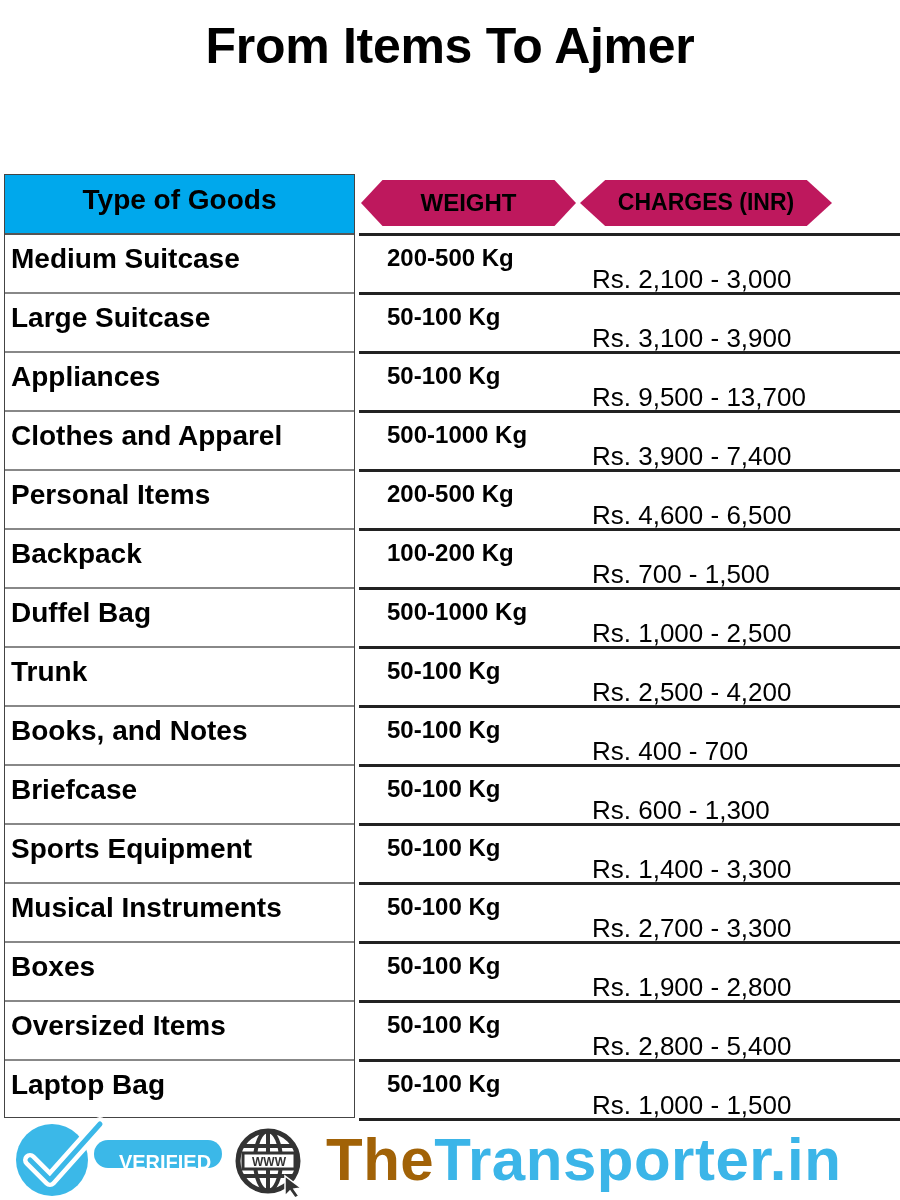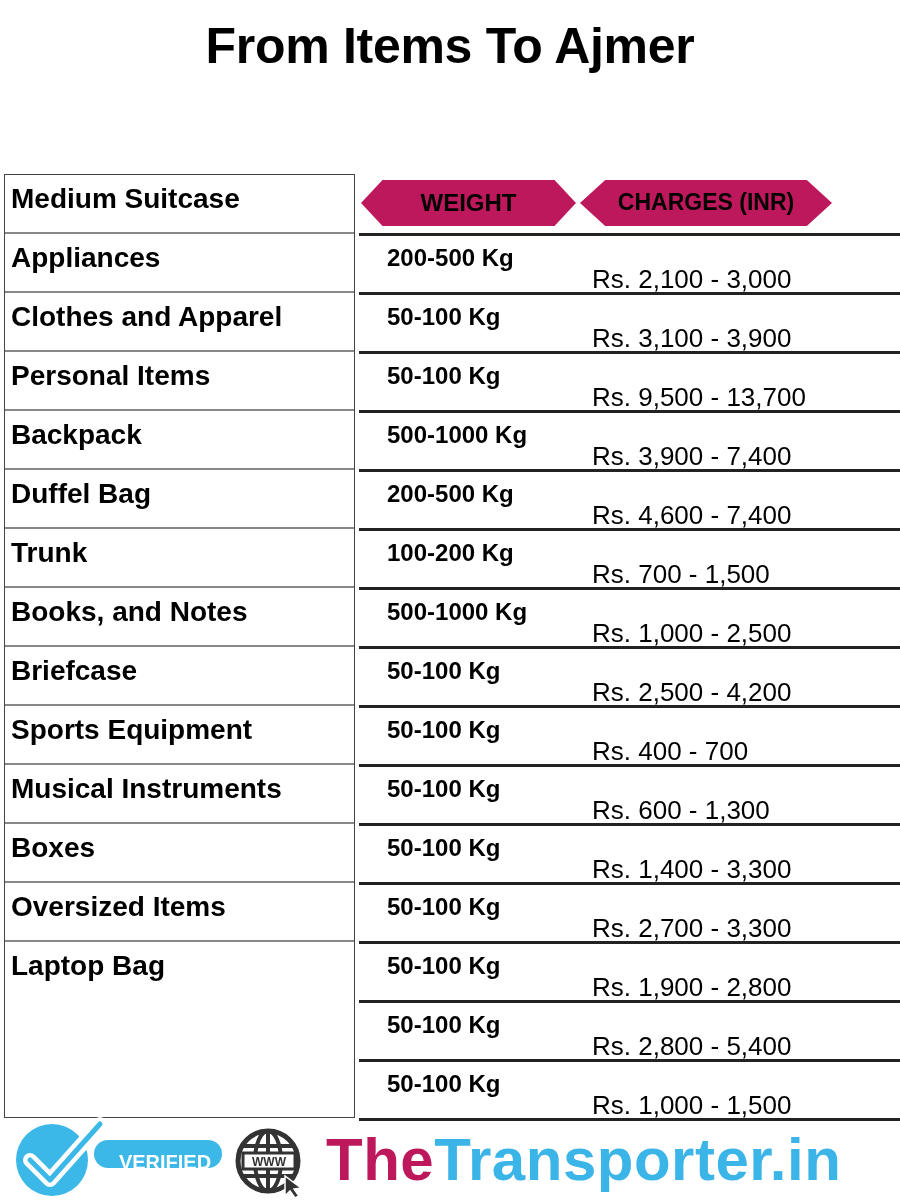--- a/index.html
+++ b/index.html
@@ -53,32 +53,34 @@
     }
     .verified-circle {
       position: absolute; left: 0; top: 4px; width: 72px; height: 72px; border-radius: 50%;
       background: #3bb8e8;
     }
     .globe { position: absolute; left: 235px; top: 8px; width: 70px; height: 70px; }
     .brand {
       position: absolute; left: 326px; top: 0; font-weight: bold; font-size: 60px; line-height: 80px;
       letter-spacing: 0.5px;
     }
-    .brand-the { color: #be185d; }
+    .brand-the { color: #a16207; }
     .brand-rest { color: #3bb5e8; }
   </style>
 </head>
 <body>
 
 <div class="title">
   <div>From Items To Ajmer</div>
 </div>
 
 <div class="left-table">
+  <div class="left-header">Type of Goods</div>
   <div class="left-row">Medium Suitcase</div>
+  <div class="left-row">Large Suitcase</div>
   <div class="left-row">Appliances</div>
   <div class="left-row">Clothes and Apparel</div>
   <div class="left-row">Personal Items</div>
   <div class="left-row">Backpack</div>
   <div class="left-row">Duffel Bag</div>
   <div class="left-row">Trunk</div>
   <div class="left-row">Books, and Notes</div>
   <div class="left-row">Briefcase</div>
   <div class="left-row">Sports Equipment</div>
   <div class="left-row">Musical Instruments</div>
@@ -102,21 +104,21 @@
   <div class="right-row">
       <span class="weight">50-100 Kg</span>
       <span class="charge">Rs. 9,500 - 13,700</span>
     </div>
   <div class="right-row">
       <span class="weight">500-1000 Kg</span>
       <span class="charge">Rs. 3,900 - 7,400</span>
     </div>
   <div class="right-row">
       <span class="weight">200-500 Kg</span>
-      <span class="charge">Rs. 4,600 - 7,400</span>
+      <span class="charge">Rs. 4,600 - 6,500</span>
     </div>
   <div class="right-row">
       <span class="weight">100-200 Kg</span>
       <span class="charge">Rs. 700 - 1,500</span>
     </div>
   <div class="right-row">
       <span class="weight">500-1000 Kg</span>
       <span class="charge">Rs. 1,000 - 2,500</span>
     </div>
   <div class="right-row">

